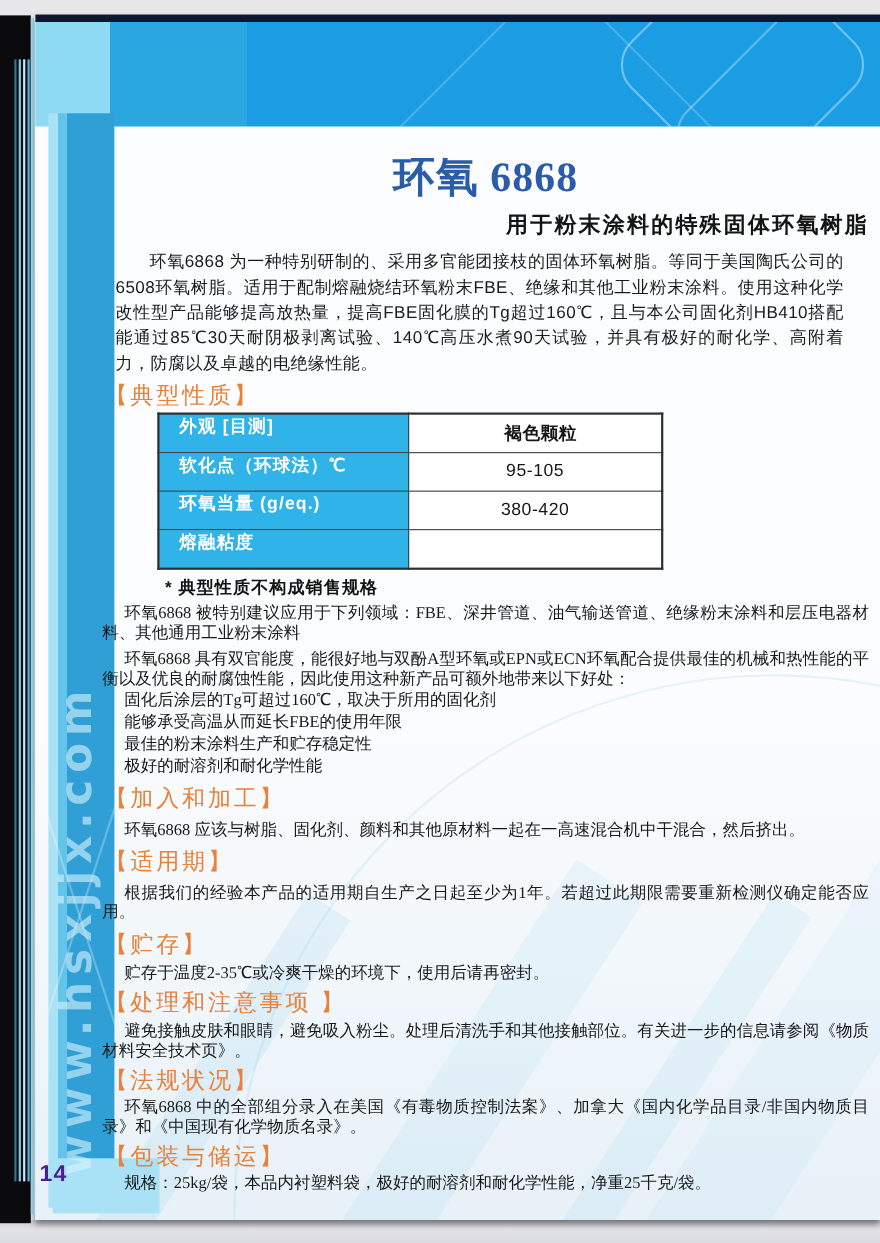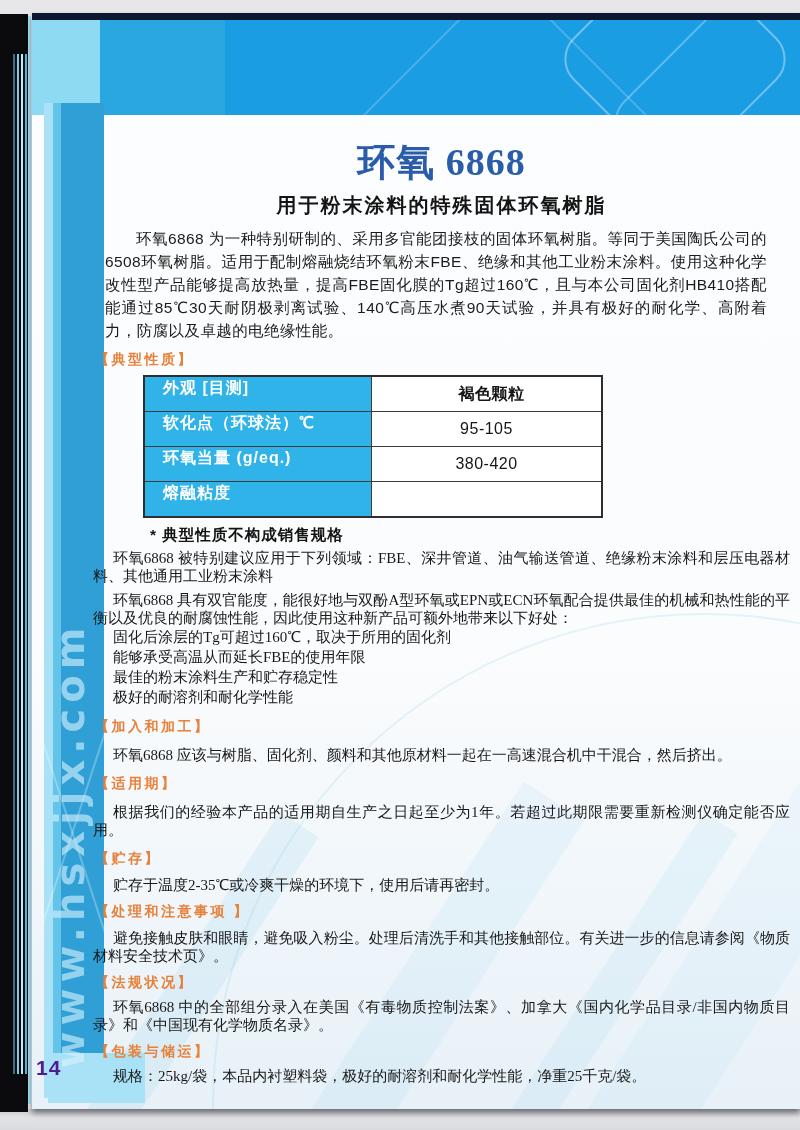--- a/index.html
+++ b/index.html
@@ -56,25 +56,25 @@
   .st3{left:500px;top:760px;width:40px;height:620px;opacity:.8;}
   .st4{left:640px;top:620px;width:95px;height:720px;opacity:.5;}
   .arc{position:absolute;width:980px;height:980px;border:2px solid rgba(110,190,228,.16);
     border-radius:50%;left:180px;top:600px;}
 
   
   .content{position:absolute;left:61px;top:102px;width:697px;z-index:4;}
   .title{margin:24px 0 0;text-align:center;line-height:46px;
     font-family:"Liberation Serif",serif;font-weight:bold;font-size:38px;
     color:#2a5caa;letter-spacing:1px;}
-  .subtitle{margin:7px 0 0;text-align:center;line-height:26px;
+  .subtitle{margin:7px 0 0;text-align:right;line-height:26px;
     font-weight:bold;font-size:20px;color:#141414;letter-spacing:2px;}
   .intro{margin:9px 23px 0 12px;font-size:15.5px;line-height:23px;letter-spacing:.4px;
     text-align:justify;text-indent:2em;color:#1b1b1b;}
-  .sec-heading{margin:6px 0 0 2px;font-weight:bold;font-size:14px;line-height:23px;
+  .sec-heading{margin:6px 0 0 2px;font-weight:normal;font-size:21px;line-height:23px;
     color:#e8813a;letter-spacing:2.5px;}
   .props{margin:4px 0 0 50px;border-collapse:collapse;border:2px solid #2e2e2e;width:460px;}
   .props td{height:22px;border:1px solid #3c3c3c;}
   .props td.k{width:208px;background:#2fb3e8;color:#ffffff;font-weight:bold;font-size:16px;
     padding:0 0 12px 18px;letter-spacing:1px;}
   .props td.v{text-align:center;font-size:16px;color:#161616;background:#ffffff;letter-spacing:.5px;}
   .props tr:first-child td.v{font-weight:bold;padding-left:11px;}
   .footnote{margin:6px 0 0 57px;font-weight:bold;font-size:15.5px;color:#131313;
     letter-spacing:1px;line-height:21px;}
   .body{margin:6px 0 0;font-family:"Liberation Serif",serif;font-size:15px;line-height:18px;

